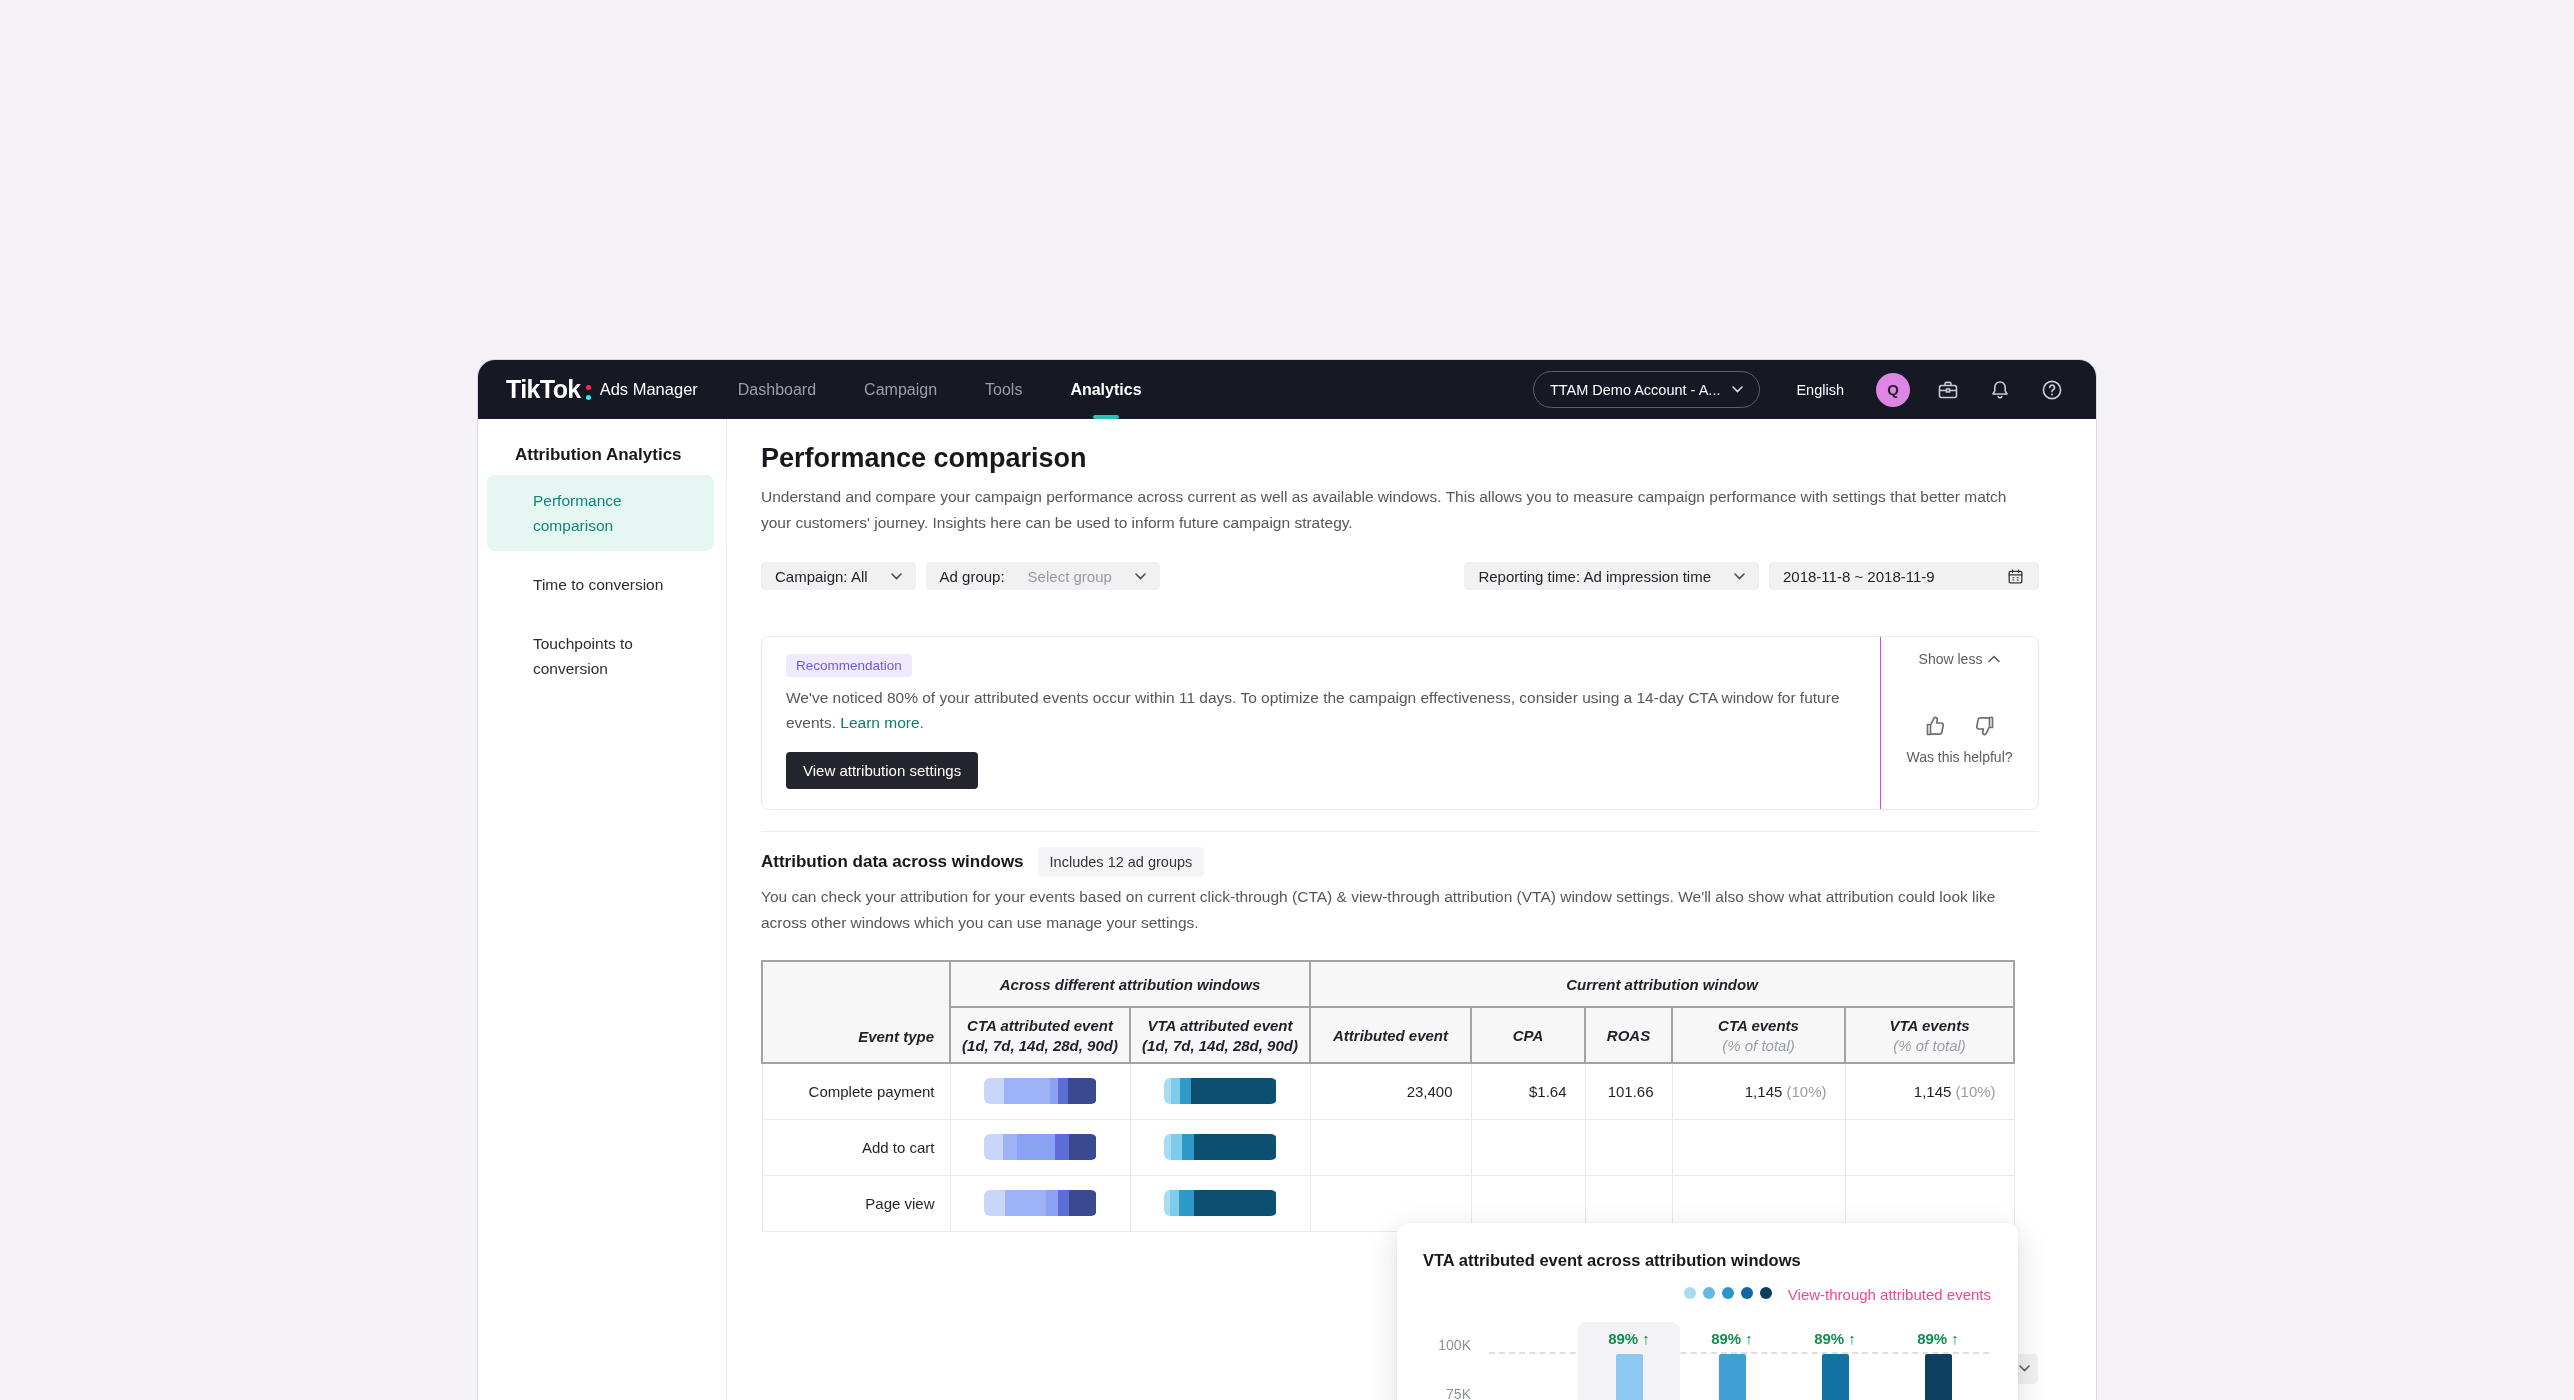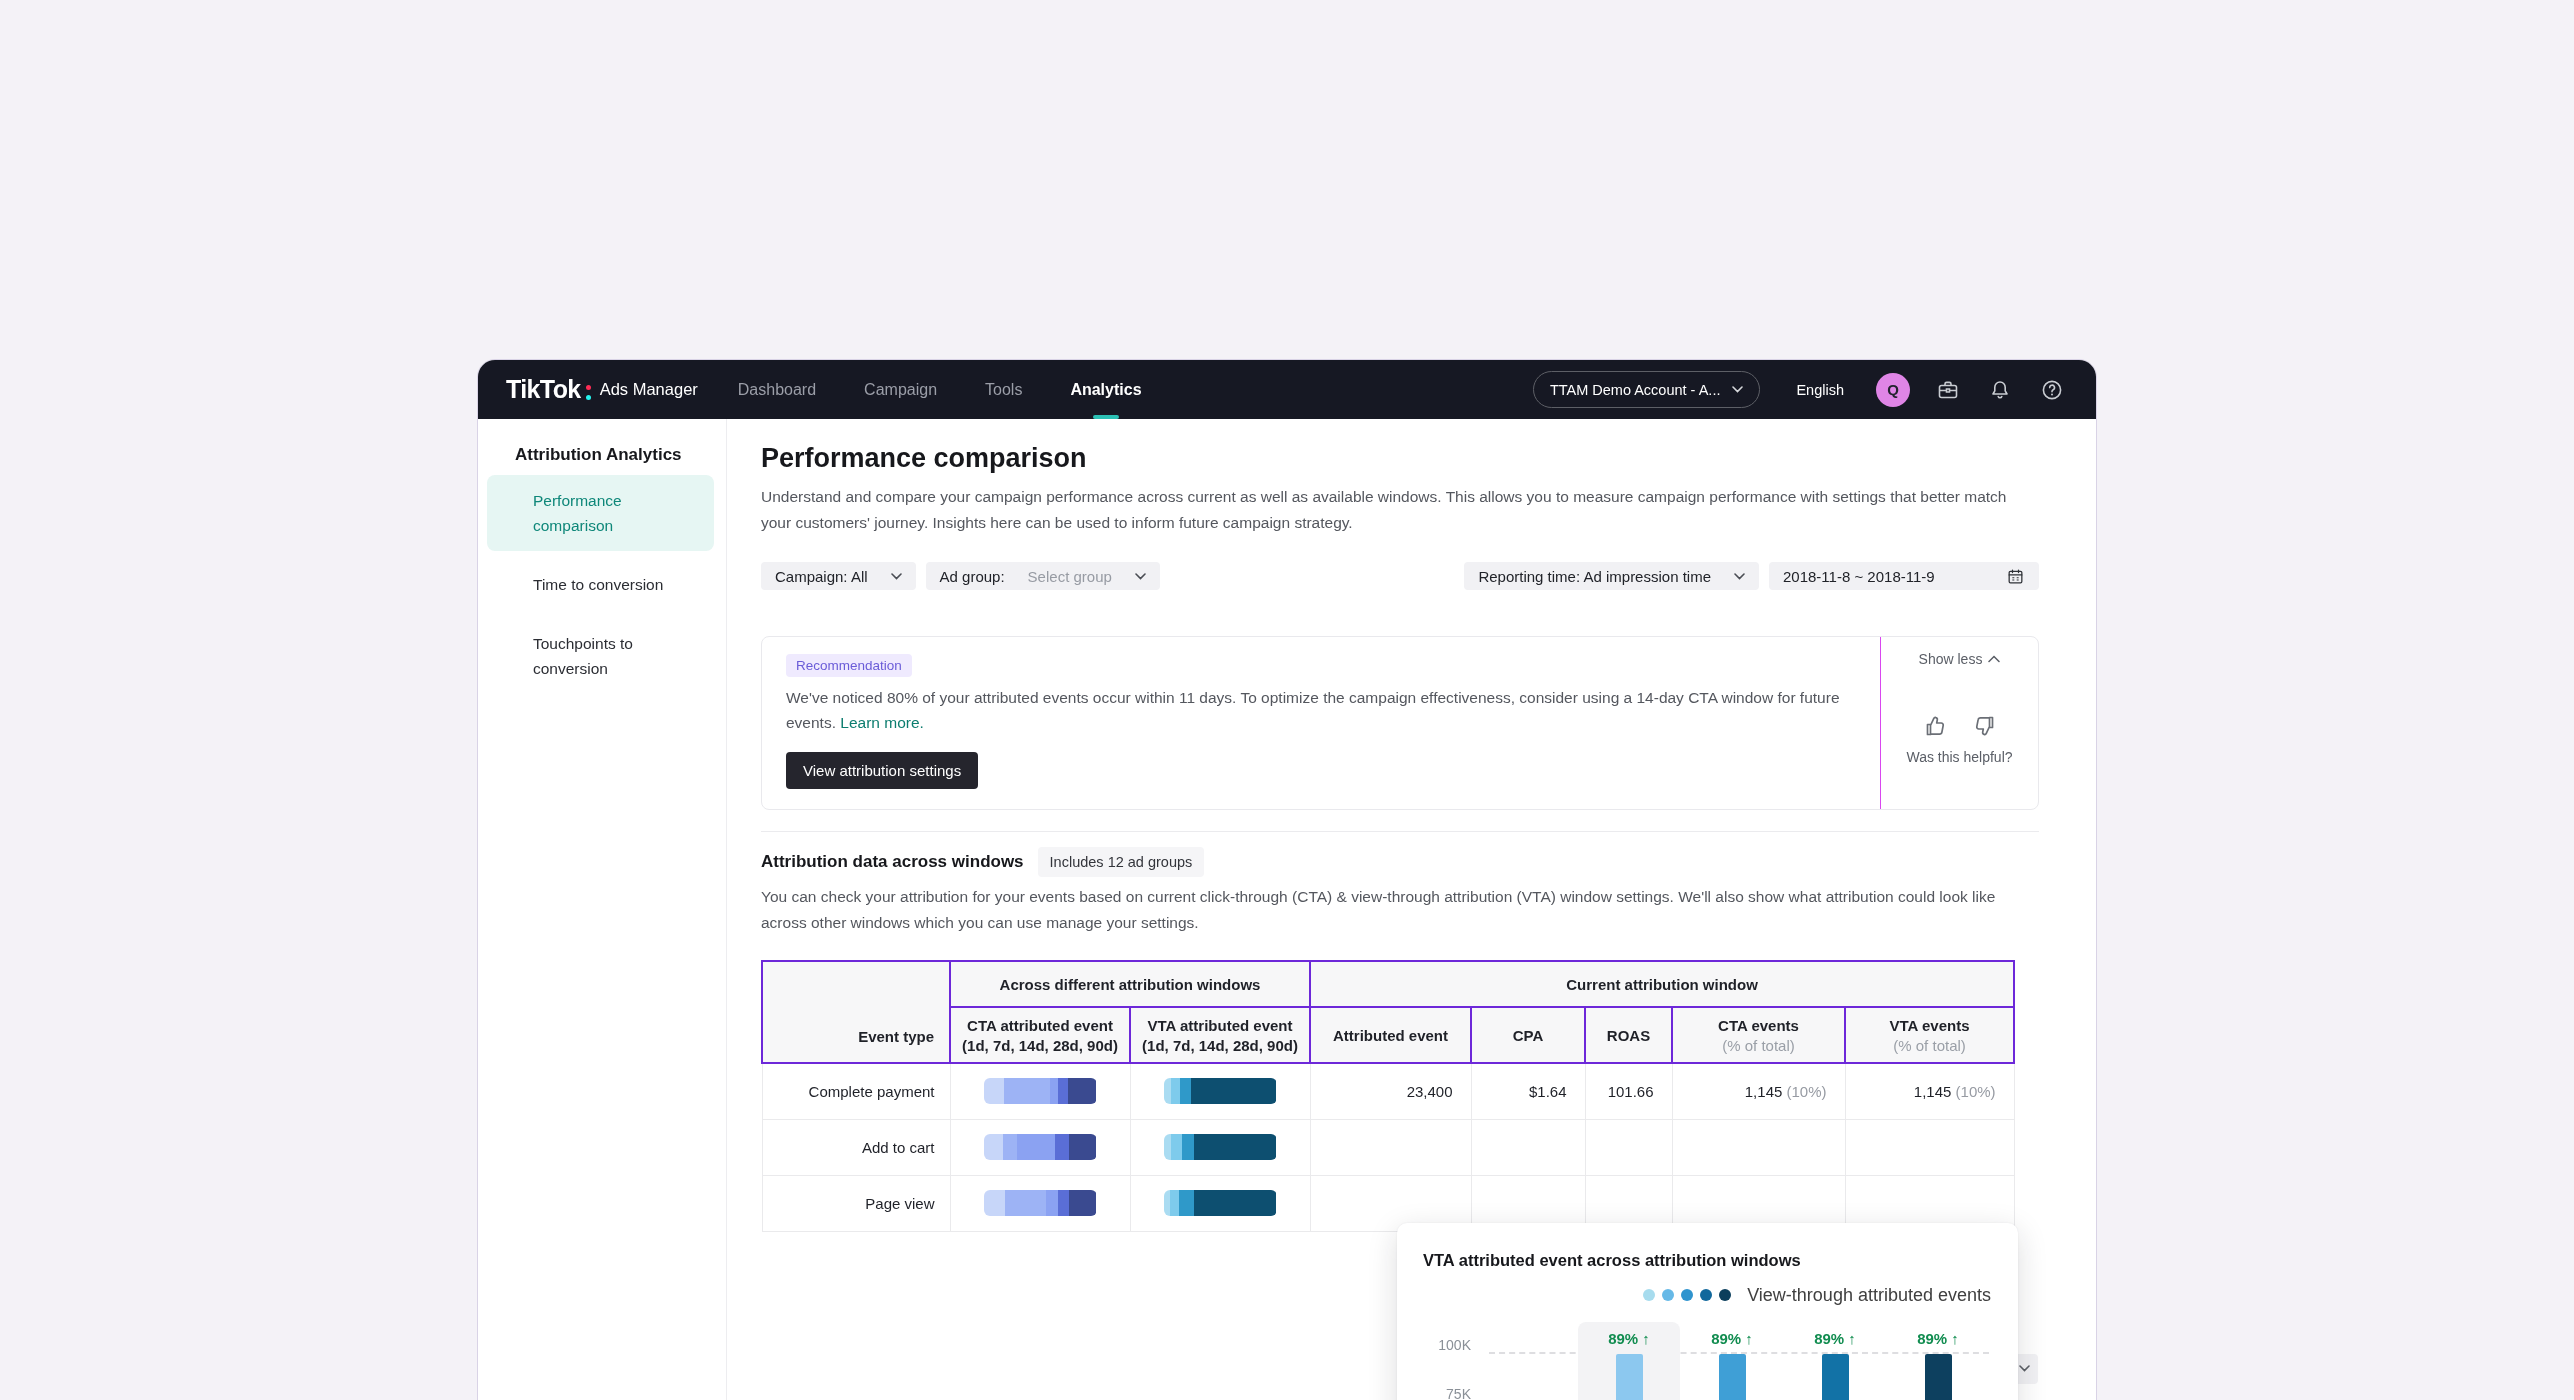--- a/index.html
+++ b/index.html
@@ -77,21 +77,21 @@
   .export-icon { width:18px; height:18px; color:#2f3237; }
   hr { margin-top:21px; border:none; border-top:1px solid #ebebee; }
   .sec-head { margin-top:15px; display:flex; align-items:center; gap:14px; }
   .sec-head h2 { font-size:17px; font-weight:700; color:#17181c; }
   .sec-chip { background:#f5f5f7; height:30px; display:inline-flex; align-items:center; padding:0 12px;
        border-radius:4px; font-size:14.5px; color:#33353b; }
   .desc2 { margin-top:7px; }
 
   
   table { margin-top:24px; border-collapse:collapse; width:1252px; font-size:15px; color:#1f2128; table-layout:fixed; }
-  thead th { background:#f7f7f8; border:2px solid #6d28d9; font-weight:700; }
+  thead th { background:#f7f7f8; border:2px solid #a3a3a3; font-weight:700;font-style:italic; }
   tr.grouprow th { height:46px; font-weight:600; font-size:15px; }
   th.sub { height:56px; text-align:center; }
   th.sub .s { margin-top:3px; font-weight:700; }
   th.sub .s.mut { color:#9a9fa7; font-weight:400; }
   .th-event { text-align:right; vertical-align:bottom; padding:0 15px 17px 0; }
   tbody td { border:1px solid #eaeaec; height:56px; }
   td.event { text-align:right; padding-right:15px; }
   td.num { text-align:right; padding-right:18px; }
   .stackbar { width:113px; height:26px; border-radius:6px; overflow:hidden; display:flex; margin:0 auto; }
   .stackbar i { display:block; height:100%; }
@@ -100,21 +100,21 @@
   .hidden-chip { position:absolute; left:1962px; top:1354px; width:76px; height:30px; background:#f1f1f4;
        border-radius:4px; z-index:10; cursor:pointer; }
   .hidden-chip .chev { position:absolute; right:8px; top:11px; color:#5b5f66; }
 
   
   .chart-pop { position:absolute; left:1397px; top:1223px; width:621px; height:240px; background:#fff;
        border-radius:10px; box-shadow:0 8px 30px rgba(25,28,33,.15), 0 0 2px rgba(25,28,33,.08); z-index:40; }
   .chart-pop h4 { margin:28px 0 0 26px; font-size:16.5px; font-weight:700; color:#17181c; }
   .legend { position:absolute; top:62px; right:27px; display:flex; align-items:center; }
   .legend .dot { width:12px; height:12px; border-radius:50%; margin-left:7px; display:inline-block; }
-  .legend-label { font-size:18px; color:#404040; margin-left:16px; }
+  .legend-label { font-size:15px; color:#ec4899; margin-left:16px; }
   .chart { position:absolute; inset:0; }
   .hoverband { position:absolute; top:99px; width:102px; height:141px; background:#f3f3f5; border-radius:8px 8px 0 0; }
   .gridline { position:absolute; left:92px; top:129px; width:500px; border-top:2px dashed #dedee1; }
   .ytick { position:absolute; left:0; width:74px; text-align:right; font-size:14px; color:#8a9097; }
   .y100 { top:114px; }
   .y75  { top:163px; }
   .bar { position:absolute; top:131px; width:27px; height:109px; border-radius:2px 2px 0 0; }
   .barlabel { position:absolute; top:107px; width:90px; text-align:center; font-size:15px; font-weight:600; }
 </style>
 </head>

